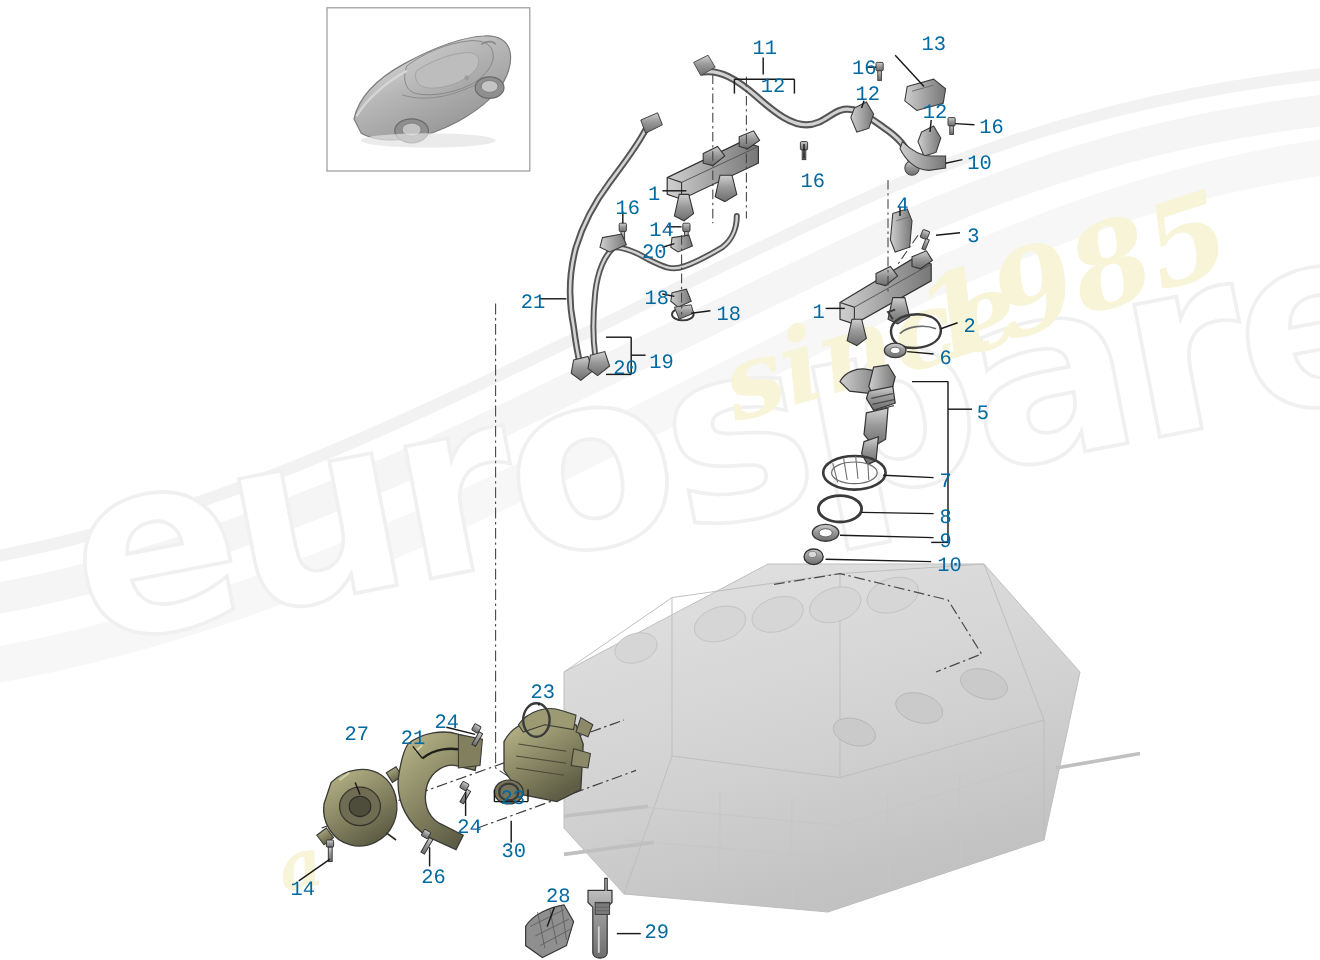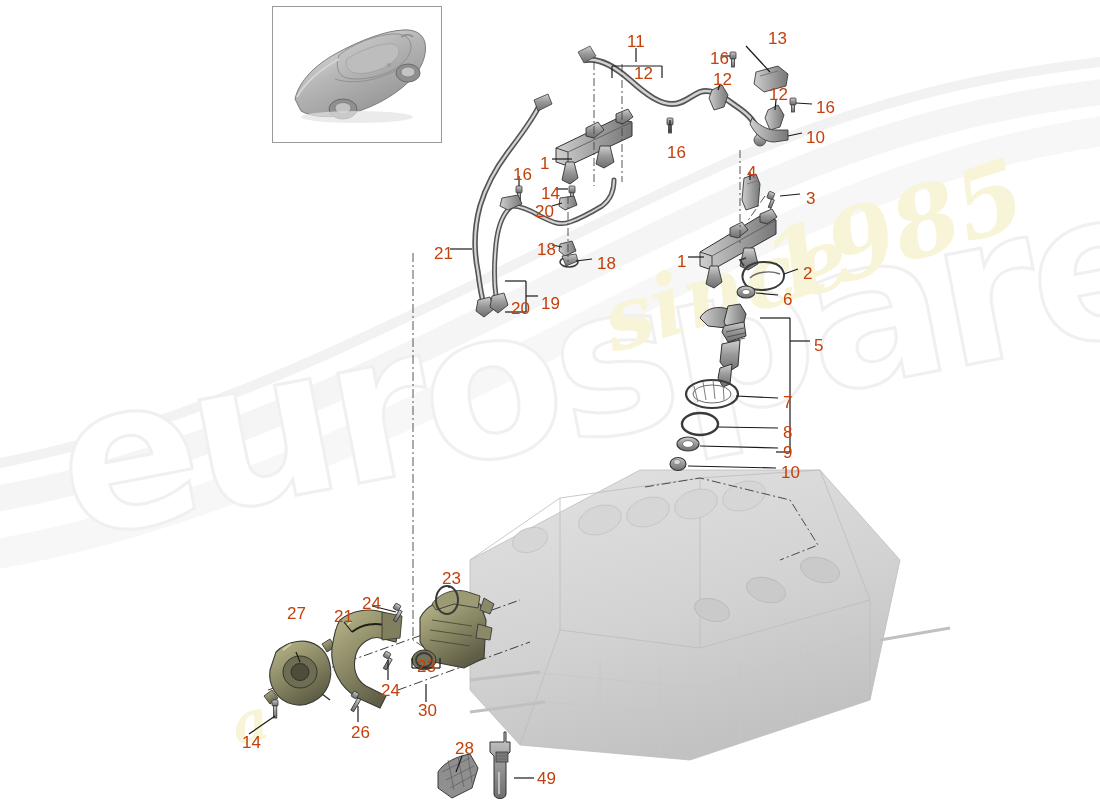--- a/index.html
+++ b/index.html
@@ -25,22 +25,22 @@
              white-space:nowrap;}
   .wm-s1{font-size:56px;left:232px;top:688px;transform:rotate(-12deg);}
   .wm-s2{font-size:86px;left:600px;top:238px;transform:rotate(-16deg);}
   .wm-s3{font-size:96px;left:760px;top:175px;transform:rotate(-18deg);}
 
   
   #car-box{position:absolute;left:272px;top:6px;width:170px;height:137px;
            border:1px solid #9a9a9a;background:#fff;box-sizing:border-box;}
 
   
-  .lbl{position:absolute;font-family:Liberation Sans, sans-serif;
-       font-size:17px;color:#c2410c;line-height:1;white-space:nowrap;}
+  .lbl{position:absolute;font-family:Liberation Mono, monospace;
+       font-size:17px;color:#0369a1;line-height:1;white-space:nowrap;}
 
   
   #vec{position:absolute;left:0;top:0;}
 </style>
 </head>
 <body>
 
 <div id="stage">
 
   <div class="wm-layer">
@@ -568,16 +568,16 @@
     <div class="lbl" style="left:442px;top:570px">23</div>
     <div class="lbl" style="left:362px;top:595px">24</div>
     <div class="lbl" style="left:334px;top:608px">21</div>
     <div class="lbl" style="left:287px;top:605px">27</div>
     <div class="lbl" style="left:381px;top:682px">24</div>
     <div class="lbl" style="left:417px;top:658px">23</div>
     <div class="lbl" style="left:418px;top:702px">30</div>
     <div class="lbl" style="left:351px;top:724px">26</div>
     <div class="lbl" style="left:242px;top:734px">14</div>
     <div class="lbl" style="left:455px;top:740px">28</div>
-    <div class="lbl" style="left:537px;top:770px">49</div>
+    <div class="lbl" style="left:537px;top:770px">29</div>
   </div>
 
 </div>
 
 </body></html>

